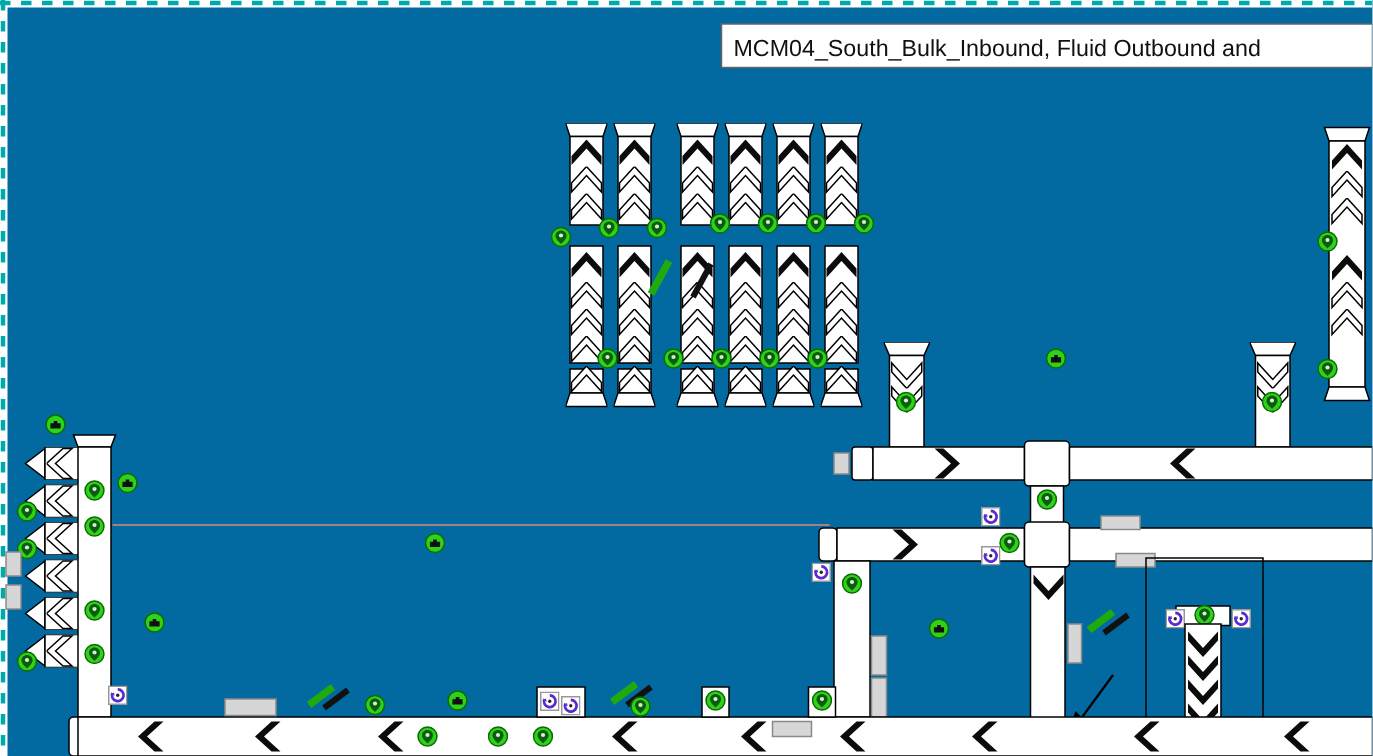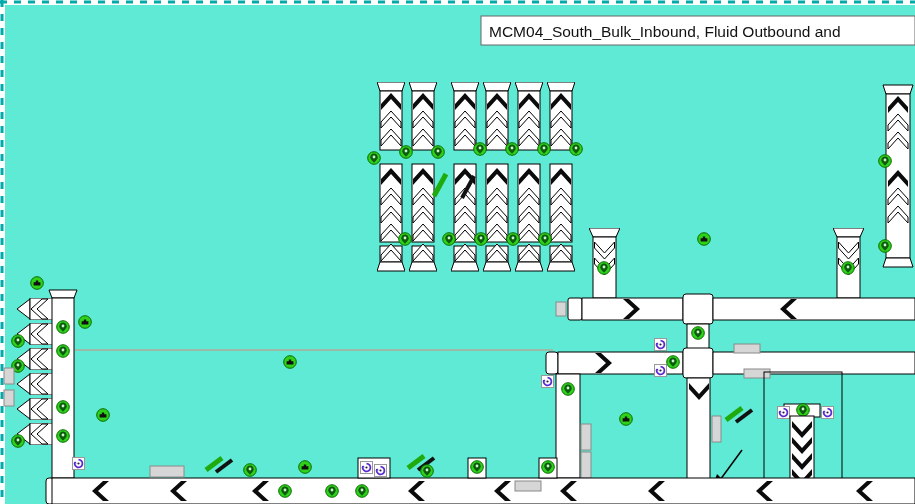--- a/index.html
+++ b/index.html
@@ -1,16 +1,16 @@
 <!DOCTYPE html>
 <html><head>
 <meta charset="utf-8">
 <style>
   html,body{margin:0;padding:0;background:#fff;}
-  #stage{position:relative;width:915px;height:504px;background:#5eead4;overflow:hidden;
+  #stage{position:relative;width:915px;height:504px;background:#0369a1;overflow:hidden;
          font-family:"Liberation Sans",sans-serif;}
   svg{position:absolute;left:0;top:0;}
   .lane{fill:#ffffff;stroke:#000000;stroke-width:1;}
   .cap{fill:#ffffff;stroke:#000000;stroke-width:1;}
   .plate{fill:#d6d6d6;stroke:#8a8a8a;stroke-width:1;}
   .outline-box{fill:none;stroke:#000000;stroke-width:1;}
   .title-text{font-family:"Liberation Sans",sans-serif;font-size:15.5px;fill:#111111;}
 </style>
 </head>
 <body>

